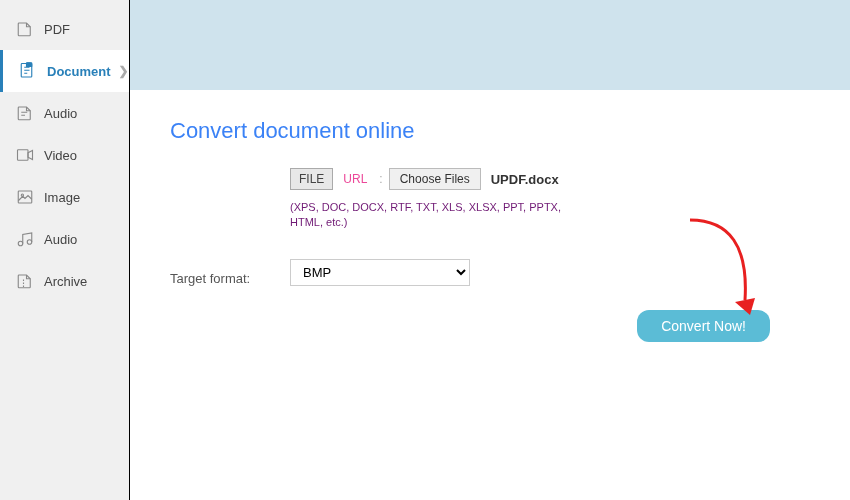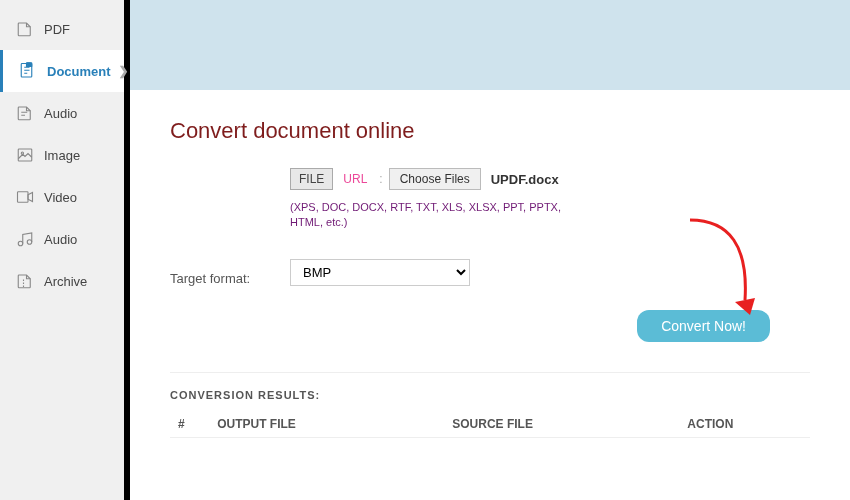--- a/index.html
+++ b/index.html
@@ -2,21 +2,21 @@
 <html><head>
   <meta charset="utf-8">
   <style>
     * { box-sizing: border-box; margin: 0; padding: 0; }
     body { font-family: Arial, sans-serif; font-size: 14px; color: #333; display: flex; height: 500px; width: 850px; overflow: hidden; background: #f5f5f5; }
 
     
     .sidebar {
       width: 130px;
       background: #f0f0f0;
-      border-right: 6px solid #000000;
+      border-right: 1px solid #000000;
       display: flex;
       flex-direction: column;
       padding-top: 8px;
     }
     .sidebar-item {
       display: flex;
       align-items: center;
       padding: 10px 14px;
       cursor: pointer;
       color: #444;
@@ -59,21 +59,21 @@
     
     .content {
       background: #fff;
       flex: 1;
       padding: 28px 40px;
     }
 
     .page-title {
       font-size: 22px;
       font-weight: normal;
-      color: #7f1d1d;
+      color: #3b82f6;
       margin-bottom: 24px;
     }
 
     
     .file-row {
       display: flex;
       align-items: flex-start;
       margin-bottom: 28px;
     }
     .file-label {
@@ -256,35 +256,35 @@
         <path d="M4 4h10l5 5v11a1 1 0 01-1 1H4a1 1 0 01-1-1V5a1 1 0 011-1z"></path>
         <path d="M14 4v5h5"></path>
         <path d="M7 11h8M7 15h5"></path>
       </svg>
     </span>
     <span>Audio</span>
   </div>
   <div class="sidebar-item">
     <span class="item-icon">
       <svg viewBox="0 0 24 24" fill="none" stroke="currentColor" stroke-width="1.5">
+        <rect x="2" y="5" width="14" height="14" rx="1"></rect>
+        <path d="M16 9l6-3v12l-6-3V9z"></path>
+      </svg>
+    </span>
+    <span>Video</span>
+  </div>
+  <div class="sidebar-item">
+    <span class="item-icon">
+      <svg viewBox="0 0 24 24" fill="none" stroke="currentColor" stroke-width="1.5">
         <rect x="3" y="4" width="18" height="16" rx="1"></rect>
         <circle cx="8.5" cy="9.5" r="1.5"></circle>
         <path d="M21 15l-5-5-4 4-3-3-6 6"></path>
       </svg>
     </span>
     <span>Image</span>
-  </div>
-  <div class="sidebar-item">
-    <span class="item-icon">
-      <svg viewBox="0 0 24 24" fill="none" stroke="currentColor" stroke-width="1.5">
-        <rect x="2" y="5" width="14" height="14" rx="1"></rect>
-        <path d="M16 9l6-3v12l-6-3V9z"></path>
-      </svg>
-    </span>
-    <span>Video</span>
   </div>
   <div class="sidebar-item">
     <span class="item-icon">
       <svg viewBox="0 0 24 24" fill="none" stroke="currentColor" stroke-width="1.5">
         <path d="M9 18V6l12-2v12"></path>
         <circle cx="6" cy="18" r="3"></circle>
         <circle cx="18" cy="16" r="3"></circle>
       </svg>
     </span>
     <span>Audio</span>
@@ -339,29 +339,14 @@
         <svg class="arrow-svg" viewBox="0 0 100 120" xmlns="http://www.w3.org/2000/svg">
 
           <path d="M 20 10 Q 80 10 75 90" stroke="#e82020" stroke-width="3" fill="none"></path>
 
           <polygon points="65,92 80,105 85,88" fill="#e82020"></polygon>
         </svg>
       </div>
       <button class="convert-btn">Convert Now!</button>
     </div>
 
-    <div class="results-section">
-      <div class="results-title">CONVERSION RESULTS:</div>
-      <table class="results-table">
-        <thead>
-          <tr>
-            <th class="col-num">#</th>
-            <th class="col-output">OUTPUT FILE</th>
-            <th class="col-source">SOURCE FILE</th>
-            <th class="col-action">ACTION</th>
-          </tr>
-        </thead>
-        <tbody>
-        </tbody>
-      </table>
-    </div>
   </div>
 </div>
 
 </body></html>

